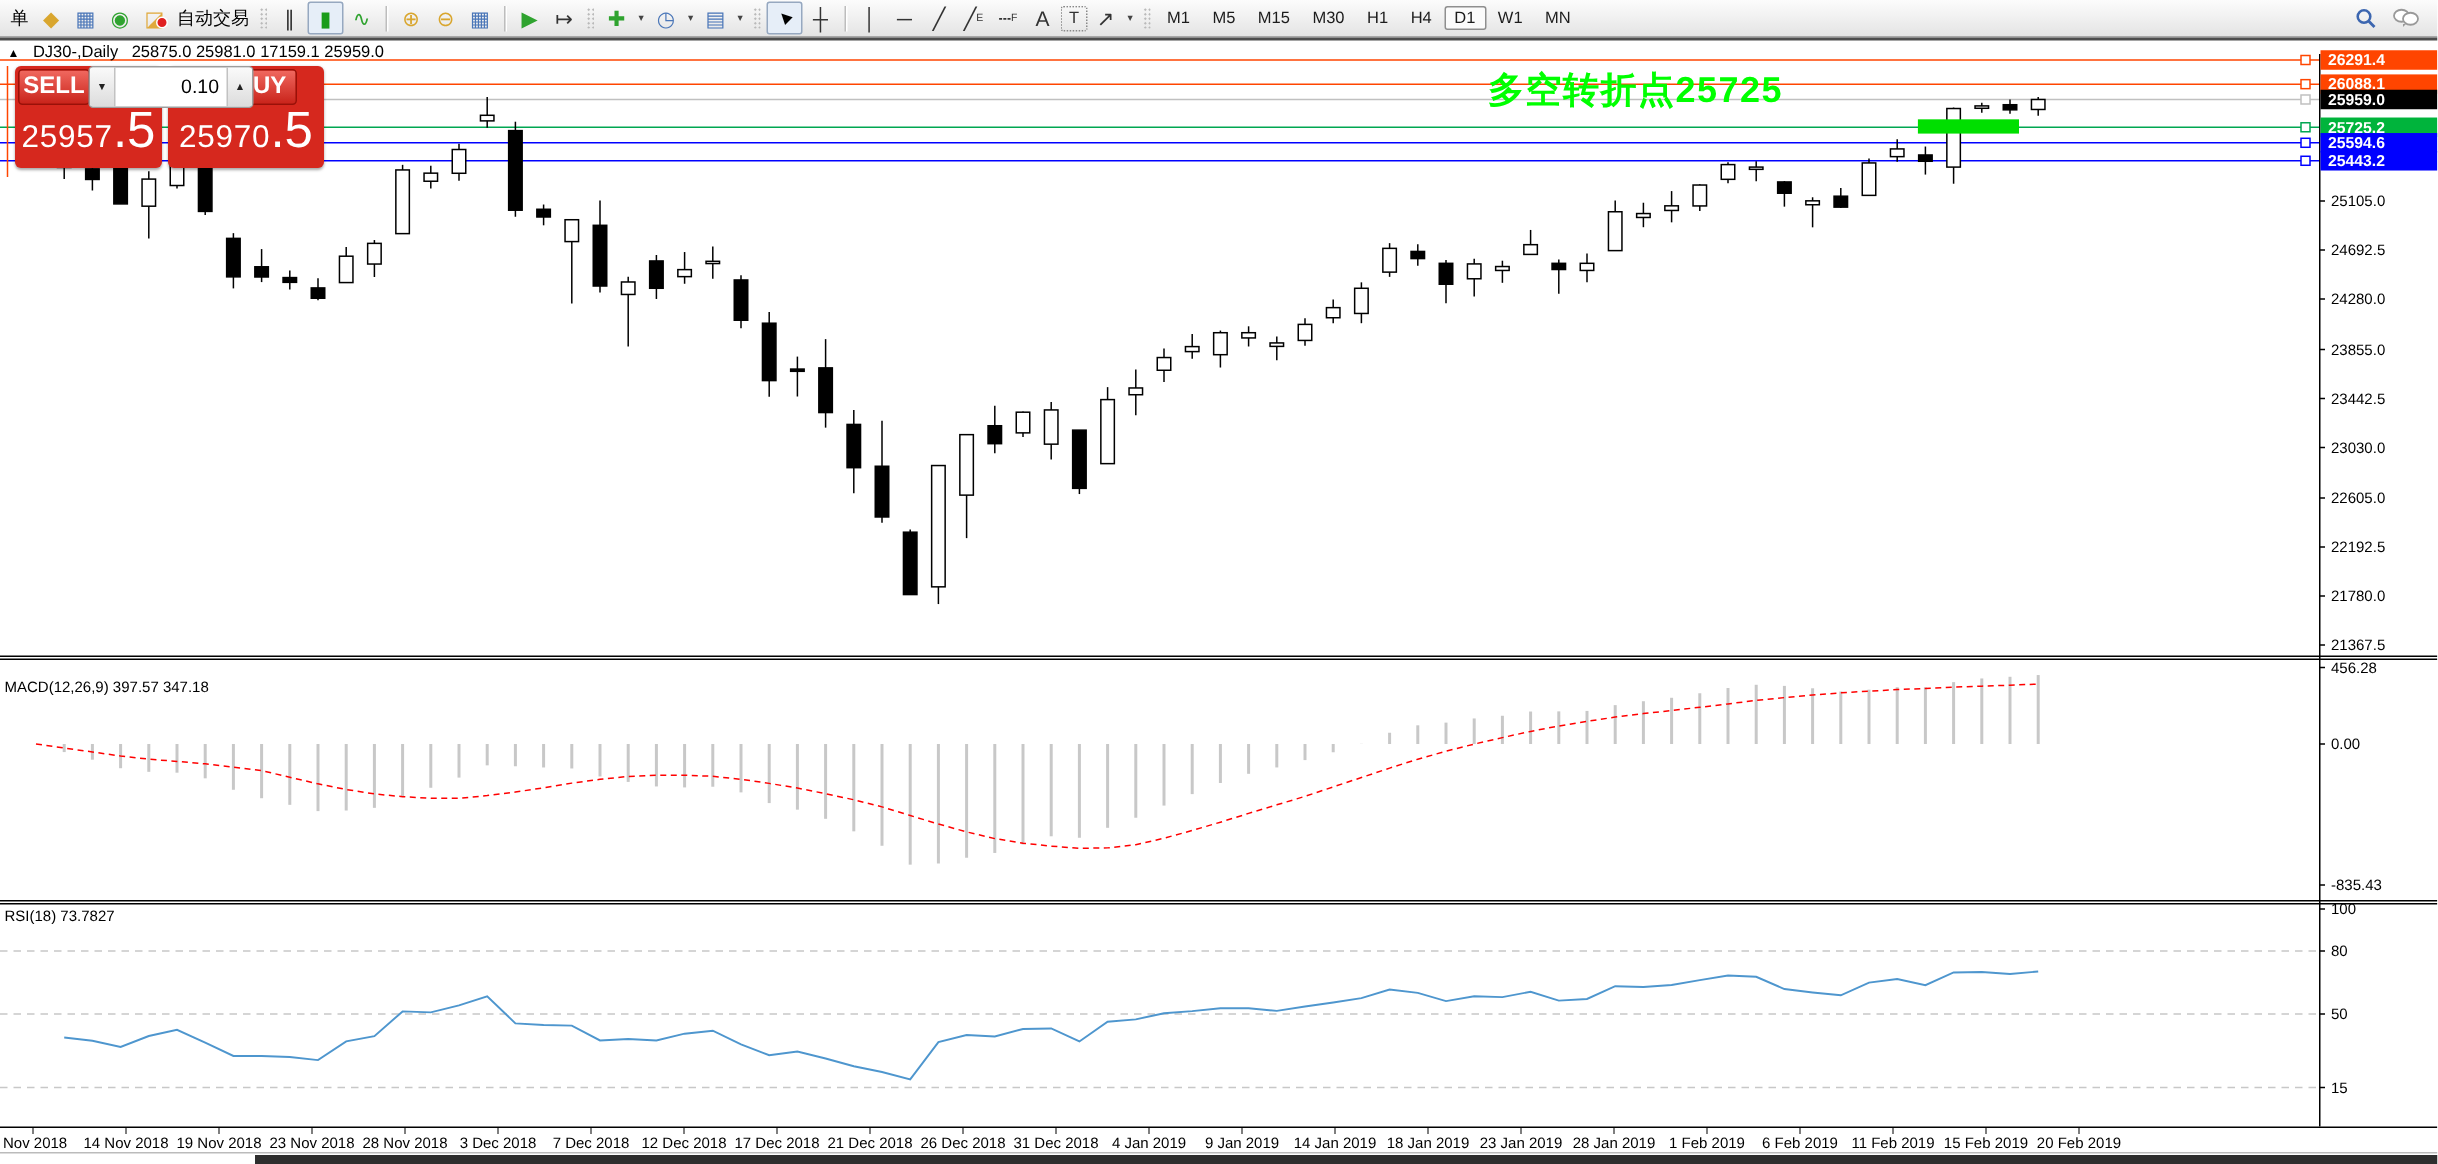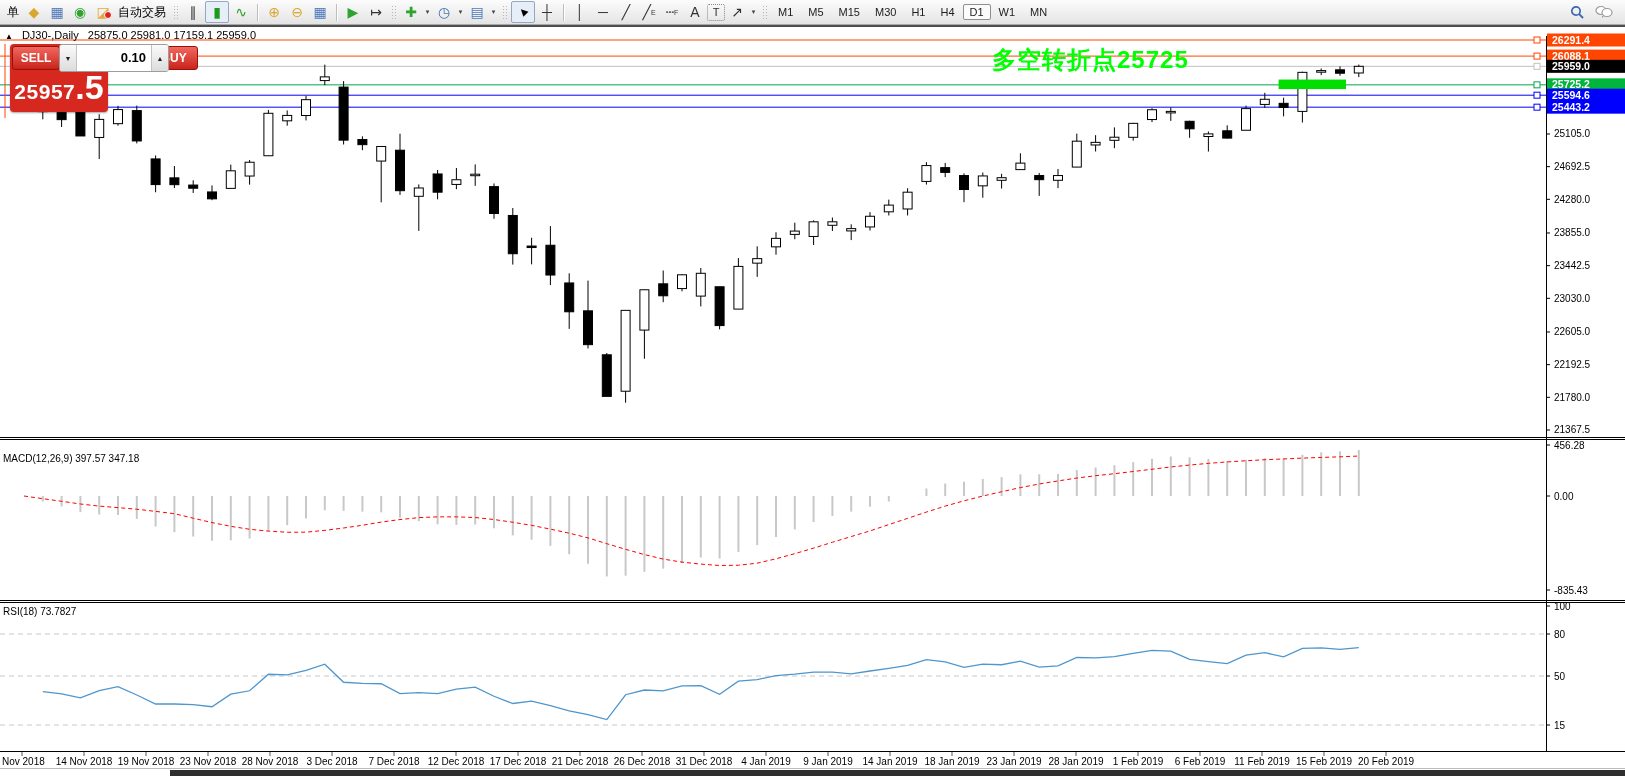--- a/index.html
+++ b/index.html
@@ -33,30 +33,30 @@
   #cv text{font-family:"Liberation Sans",sans-serif}
   .ind-label{position:absolute;left:3px;font-size:10px;z-index:2}
   .annot{position:absolute;left:992px;top:44px;font-size:24px;font-weight:700;z-index:2;
     letter-spacing:1px}
   
   .oct{position:absolute;top:44px;left:10px;width:206px;height:68px;z-index:6}
   .blockL,.blockR{position:absolute;top:0;height:68px;background:#d6281e;border-radius:4px;
     box-shadow:0 1px 2px rgba(0,0,0,.35)}
   .blockL{left:0;width:98px}.blockR{left:102px;width:104px}
   .octbtn{position:absolute;top:2px;width:46px;height:22px;display:flex;align-items:center;
-    justify-content:center;color:#fff;font-weight:700;font-size:12px;border-radius:3px;
+    justify-content:center;color:#fff;font-weight:700;font-size:16px;border-radius:3px;
     background:linear-gradient(#f0685f,#c9241b);border:1px solid #991109}
   .btn-sell{left:2px}.btn-buy{right:18px}
   .stepper{position:absolute;left:49px;top:0;width:108px;height:26px;background:#fff;
     border:1px solid #9d9d9d;border-radius:3px;display:flex;overflow:hidden;z-index:7}
   .step-btn{width:16px;display:flex;align-items:center;justify-content:center;font-size:7px;
     color:#222;background:linear-gradient(#fafafa,#dcdcdc)}
   .step-btn.left{border-right:1px solid #c2c2c2}.step-btn.right{border-left:1px solid #c2c2c2}
-  .step-val{flex:1;text-align:right;padding:5px 5px 0 0;font-size:13px;font-weight:700}
-  .bigprice{position:absolute;bottom:8px;width:100%;text-align:center;color:#fff;font-weight:700}
+  .step-val{flex:1;text-align:right;padding:5px 5px 0 0;font-size:13px;font-weight:400}
+  .bigprice{position:absolute;bottom:8px;width:100%;text-align:center;color:#fff;font-weight:400}
   .bigprice .main{font-size:21px;letter-spacing:.5px}
   .bigprice .pip{font-size:34px;line-height:22px}
   .scrollbar{position:absolute;left:170px;right:0;bottom:0;height:6px;background:#2e2e2e;z-index:4}
   .scroll-track{position:absolute;left:0;right:0;bottom:0;height:7px;border-top:1px solid #bbb;z-index:3;background:#fff}
 </style>
 </head>
 <body>
 
 <div class="toolbar">
   <span class="tb-label">单</span>
@@ -475,20 +475,25 @@
 <div class="ind-label" style="top:606px">RSI(18) 73.7827</div>
 
 <div class="annot" style="color: rgb(0, 255, 0);">多空转折点25725</div>
 
 <div class="oct">
   <div class="blockL">
     <div class="bigprice">
       <span class="main">25957</span><span class="pip">.5</span>
     </div>
   </div>
+  <div class="blockR">
+    <div class="bigprice">
+      <span class="main">25970</span><span class="pip">.5</span>
+    </div>
+  </div>
   <div class="octbtn btn-sell" style="position:absolute;left:2px">SELL</div>
   <div class="octbtn btn-buy">BUY</div>
   <div class="stepper">
     <div class="step-btn left">▼</div>
     <div class="step-val">0.10</div>
     <div class="step-btn right">▲</div>
   </div>
 </div>
 
 <div class="scroll-track"></div>

